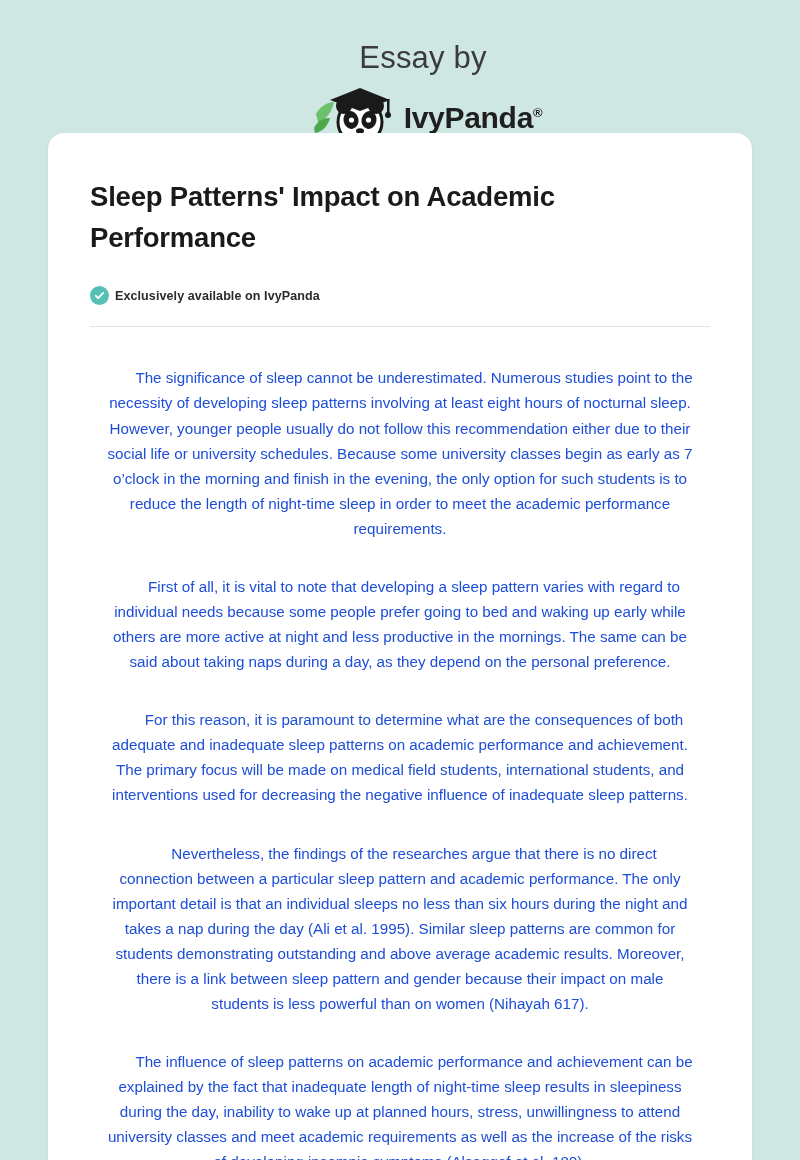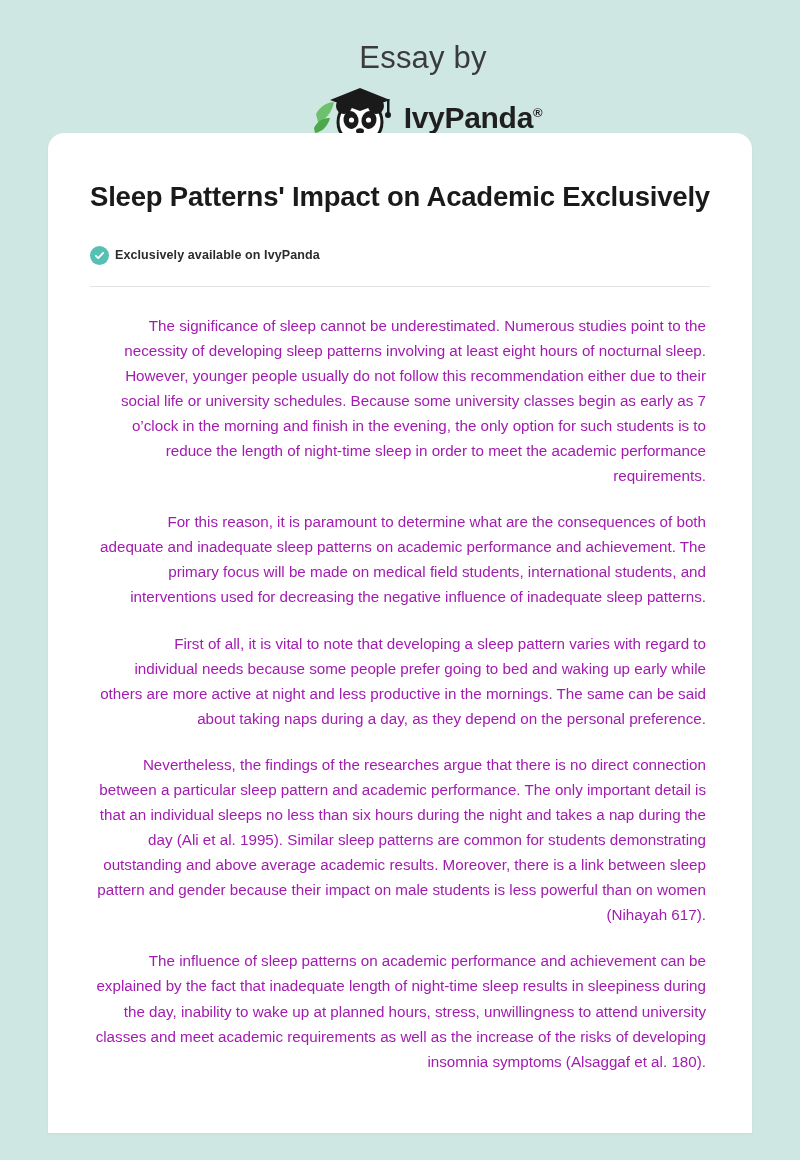--- a/index.html
+++ b/index.html
@@ -100,27 +100,27 @@
     font-weight: bold;
     color: #2b2b2b;
     letter-spacing: .1px;
   }
   hr.divider {
     border: none;
     border-top: 1px solid #e2e2e2;
     margin: 21px 0 0 0;
   }
   .body-text p {
-    margin: 4px;
+    margin: 16px;
     padding-top: 17px;
     font-size: 15.2px;
     line-height: 1.65;
-    color: #a21caf;
+    color: #1d4ed8;
     text-indent: 28px;
-    text-align: right;
+    text-align: center;
   }
   .body-text p:first-child { padding-top: 22px; }
 </style>
 </head>
 <body>
 
 <div class="page">
 
   <div class="brand-bar">
     <span class="brand-essay">Essay by</span>
@@ -150,35 +150,35 @@
           <rect x="77" y="13" width="2.5" height="15" fill="#1a1a1a"></rect>
           <circle cx="78" cy="29" r="3" fill="#1a1a1a"></circle>
         </svg>
       </span>
       <span class="brand-name"><span>IvyPanda</span><sup>®</sup></span>
     </div>
   </div>
 
   <div class="card">
 
-    <h1 class="doc-title">Sleep Patterns' Impact on Academic Exclusively</h1>
+    <h1 class="doc-title">Sleep Patterns' Impact on Academic Performance</h1>
 
     <div class="exclusive">
       <span class="check-badge">
         <svg width="11" height="11" viewBox="0 0 12 12" xmlns="http://www.w3.org/2000/svg">
           <path d="M2 6.3 L4.6 8.9 L10 3.2" stroke="#ffffff" stroke-width="2" fill="none" stroke-linecap="round" stroke-linejoin="round"></path>
         </svg>
       </span>
       <span class="exclusive-text">Exclusively available on IvyPanda</span>
     </div>
 
     <hr class="divider">
 
     <div class="body-text">
       <p>The significance of sleep cannot be underestimated. Numerous studies point to the necessity of developing sleep patterns involving at least eight hours of nocturnal sleep. However, younger people usually do not follow this recommendation either due to their social life or university schedules. Because some university classes begin as early as 7 o’clock in the morning and finish in the evening, the only option for such students is to reduce the length of night-time sleep in order to meet the academic performance requirements.</p>
+      <p>First of all, it is vital to note that developing a sleep pattern varies with regard to individual needs because some people prefer going to bed and waking up early while others are more active at night and less productive in the mornings. The same can be said about taking naps during a day, as they depend on the personal preference.</p>
       <p>For this reason, it is paramount to determine what are the consequences of both adequate and inadequate sleep patterns on academic performance and achievement. The primary focus will be made on medical field students, international students, and interventions used for decreasing the negative influence of inadequate sleep patterns.</p>
-      <p>First of all, it is vital to note that developing a sleep pattern varies with regard to individual needs because some people prefer going to bed and waking up early while others are more active at night and less productive in the mornings. The same can be said about taking naps during a day, as they depend on the personal preference.</p>
       <p>Nevertheless, the findings of the researches argue that there is no direct connection between a particular sleep pattern and academic performance. The only important detail is that an individual sleeps no less than six hours during the night and takes a nap during the day (Ali et al. 1995). Similar sleep patterns are common for students demonstrating outstanding and above average academic results. Moreover, there is a link between sleep pattern and gender because their impact on male students is less powerful than on women (Nihayah 617).</p>
       <p>The influence of sleep patterns on academic performance and achievement can be explained by the fact that inadequate length of night-time sleep results in sleepiness during the day, inability to wake up at planned hours, stress, unwillingness to attend university classes and meet academic requirements as well as the increase of the risks of developing insomnia symptoms (Alsaggaf et al. 180).</p>
     </div>
 
   </div>
 </div>
 
 </body></html>

